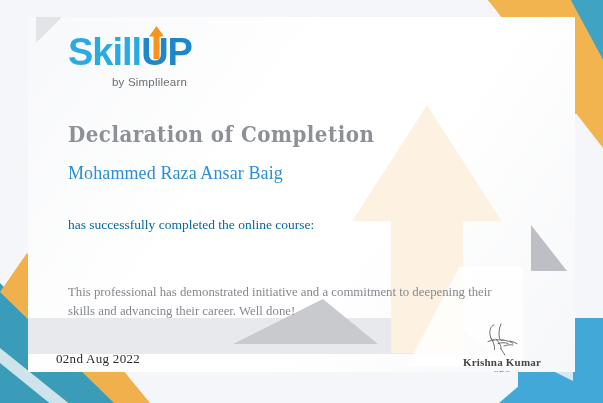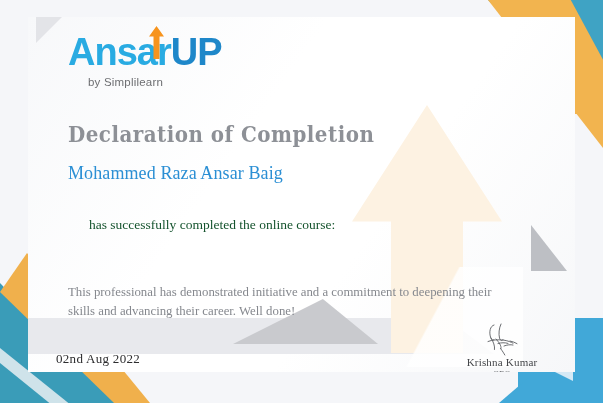--- a/index.html
+++ b/index.html
@@ -206,21 +206,21 @@
     position: absolute;
     left: 81px;
     top: -7px;
     width: 15px;
     height: 33px;
     background: #f7941e;
     clip-path: polygon(50% 0, 100% 32%, 70% 32%, 70% 100%, 30% 100%, 30% 32%, 0 32%);
   }
   #logo-tagline {
     margin-top: 5px;
-    margin-left: 20px;
+    margin-left: 44px;
     font-family: "Liberation Sans", sans-serif;
     font-size: 11.5px;
     color: #6d6e71;
     letter-spacing: 0.2px;
   }
 
   
   #declaration-title {
     position: absolute;
     left: 40px;
@@ -246,22 +246,21 @@
     letter-spacing: 0.1px;
   }
 
   
   #completion-line {
     position: absolute;
     left: 40px;
     top: 200px;
     font-family: "Liberation Serif", serif;
     font-size: 13.5px;
-    color: #14532d;
-    margin-left: 21px;
+    color: #0369a1;
   }
 
   
   #course-name {
     position: absolute;
     left: 40px;
     top: 226px;
     font-family: "Liberation Serif", serif;
     font-size: 21px;
     color: #2c2c2e;
@@ -301,20 +300,21 @@
   #signature-mark {
     height: 34px;
     display: block;
     margin: 0 auto;
   }
   #signatory-name {
     font-family: "Liberation Serif", serif;
     font-size: 11px;
     color: #44464a;
     letter-spacing: 0.2px;
+    font-weight: bold;
   }
   #signatory-title {
     font-family: "Liberation Serif", serif;
     font-size: 8.5px;
     color: #6a6c70;
     letter-spacing: 0.4px;
     margin-top: 1px;
   }
 </style>
 </head>
@@ -342,21 +342,21 @@
     <div id="card-shadow-bcorner"></div>
     <div id="card-shadow-grey-tri"></div>
     <div id="card-shadow-tr"></div>
 
     <div id="watermark-arrow"></div>
     <div id="watermark-arrow-cut"></div>
 
     <div id="content">
 
       <div id="logo-block">
-        <div id="logo-wordmark"><span>Ansar</span><span id="logo-up">UP</span>
+        <div id="logo-wordmark"><span>Skill</span><span id="logo-up">UP</span>
           <span id="logo-arrow"></span>
         </div>
         <div id="logo-tagline">by Simplilearn</div>
       </div>
 
       <div id="declaration-title">Declaration of Completion</div>
 
       <div id="recipient-name">Mohammed Raza Ansar Baig</div>
 
       <div id="completion-line">has successfully completed the online course:</div>

